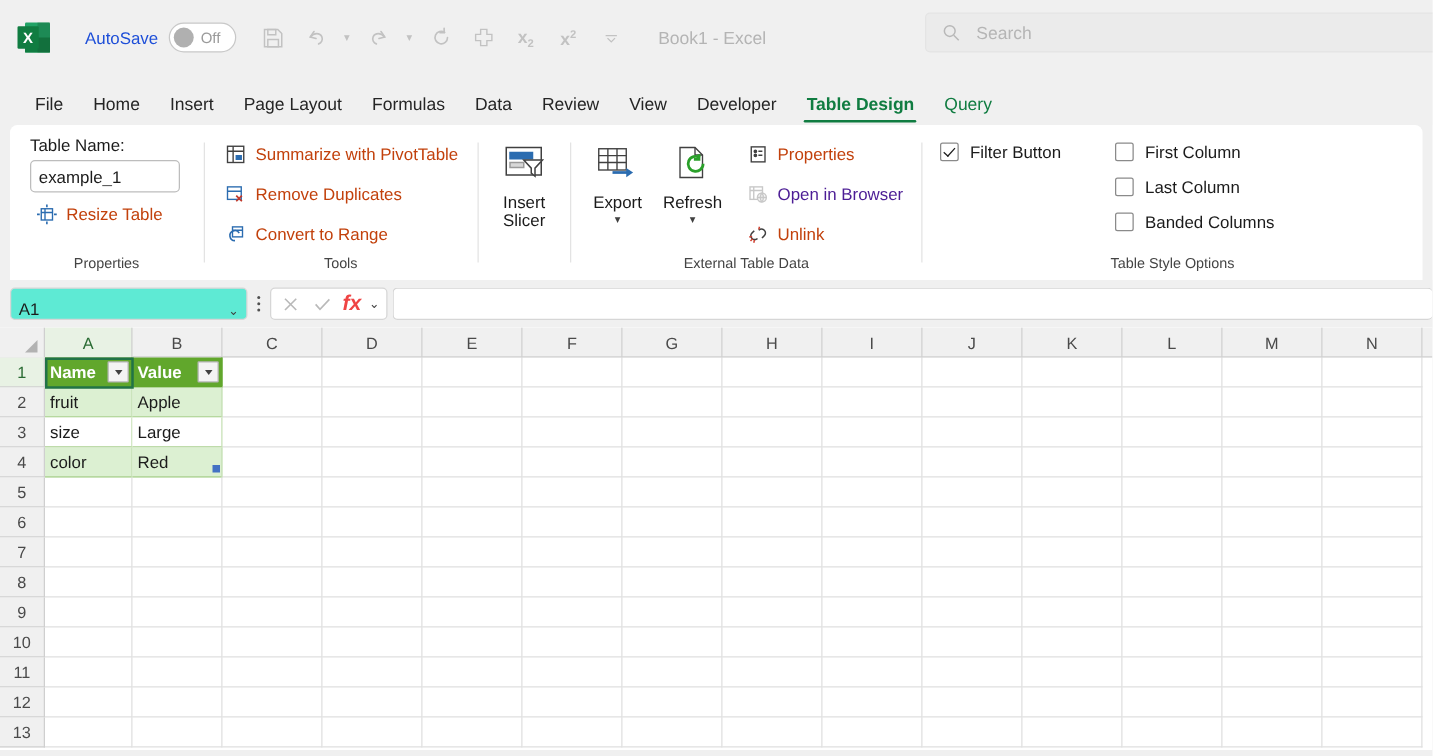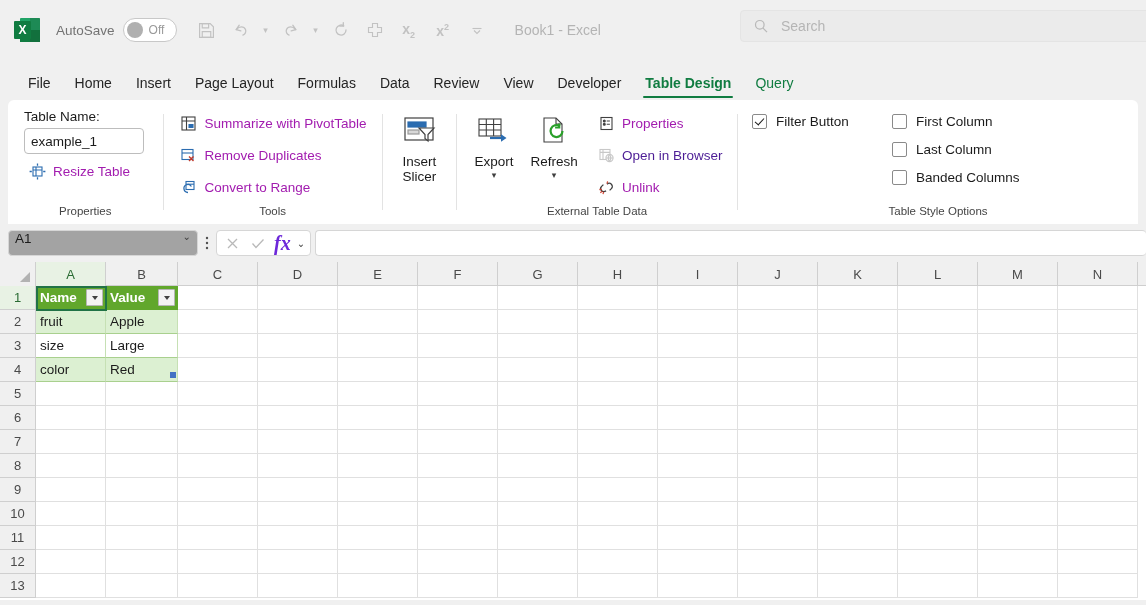--- a/index.html
+++ b/index.html
@@ -25,21 +25,21 @@
   .xl-logo .sheet{
     position:absolute;left:6px;top:1px;width:20px;height:24px;background:#21a366;border-radius:1px;
   }
   .xl-logo .sheet .dk{position:absolute;left:0;top:12px;width:20px;height:12px;background:#107c41;}
   .xl-logo .sheet .dk2{position:absolute;left:10px;top:0;width:10px;height:24px;background:#185c37;opacity:.35;}
   .xl-logo .badge{
     position:absolute;left:0;top:4px;width:17px;height:18px;background:#107c41;border-radius:1px;
     color:#fff;font-weight:bold;font-size:12px;line-height:18px;text-align:center;
     font-family:"Liberation Sans",sans-serif;
   }
-  .autosave-label{margin-left:16px;color:#737373;font-size:13.5px;}
+  .autosave-label{margin-left:28px;color:#1d4ed8;font-size:13.5px;}
   .toggle{
     margin-left:8px;width:54px;height:24px;border:1px solid #c8c8c8;border-radius:12px;background:#fff;
     display:flex;align-items:center;padding:0 3px;
   }
   .toggle .knob{width:16px;height:16px;border-radius:50%;background:#b0b0b0;flex:0 0 auto;}
   .toggle .t-txt{margin-left:6px;color:#9a9a9a;font-size:12px;}
   .qat{display:flex;align-items:center;margin-left:14px;gap:2px;}
   .qbtn{
     width:32px;height:32px;display:flex;align-items:center;justify-content:center;
     color:#c2c2c2;border-radius:3px;
@@ -84,21 +84,21 @@
   .gsep{width:1px;height:96px;background:#e3e3e3;align-self:center;}
 
   
   .prop-col{display:flex;flex-direction:column;padding-left:16px;gap:4px;}
   .prop-title{font-size:13.5px;color:#1b1b1b;margin-top:1px;}
   .tablename-input{
     width:120px;height:26px;border:1px solid #bdbdbd;border-radius:4px;background:#fff;
     font-size:13.5px;color:#1b1b1b;padding:0 6px;font-family:"Liberation Sans",sans-serif;
   }
   .cmd{
-    display:flex;align-items:center;height:26px;gap:7px;font-size:13.5px;color:#a21caf;
+    display:flex;align-items:center;height:26px;gap:7px;font-size:13.5px;color:#c2410c;
     padding:0 4px;border-radius:3px;white-space:nowrap;
   }
   .cmd.disabled{color:#4c1d95;}
   .cmd .ico{width:18px;height:18px;flex:0 0 auto;display:flex;align-items:center;justify-content:center;}
 
   
   .tools-col{display:flex;flex-direction:column;padding-left:12px;gap:6px;padding-top:2px;}
 
   
   .bigbtn{
@@ -124,32 +124,32 @@
     flex:0 0 auto;position:relative;
   }
   .box.on:after{
     content:"";position:absolute;left:4px;top:1px;width:4px;height:8px;
     border:solid #1b1b1b;border-width:0 1.6px 1.6px 0;transform:rotate(42deg);
   }
 
   
   .fbar{height:38px;display:flex;align-items:center;background:#f0f0f0;padding:0 0 0 8px;}
   .namebox{
-    width:190px;height:26px;background:#a3a3a3;border:1px solid #d6d6d6;border-radius:4px;
-    display:flex;align-items:flex-start;padding:0 6px;font-size:13.5px;gap:15px;
+    width:190px;height:26px;background:#5eead4;border:1px solid #d6d6d6;border-radius:4px;
+    display:flex;align-items:flex-end;padding:0 6px;font-size:13.5px;gap:15px;
   }
   .namebox .nb-val{flex:1;}
   .namebox .nb-car{color:#404040;font-size:10px;}
   .kebab{width:18px;height:26px;display:flex;align-items:center;justify-content:center;color:#505050;}
   .fxgroup{
     height:26px;display:flex;align-items:center;background:#fff;border:1px solid #d6d6d6;border-radius:4px;
     padding:0 5px;gap:6px;
   }
   .fxgroup .fbtn{width:20px;height:22px;display:flex;align-items:center;justify-content:center;color:#b9b9b9;}
-  .fxgroup .fx{font-family:Liberation Serif, serif;font-style:italic;font-weight:bold;font-size:20px;color:#6d28d9;}
+  .fxgroup .fx{font-family:Liberation Sans, sans-serif;font-style:italic;font-weight:bold;font-size:17px;color:#ef4444;}
   .fxgroup .fcar{color:#404040;font-size:10px;}
   .finput{
     flex:1;height:26px;margin-left:4px;margin-right:0;background:#fff;border:1px solid #d6d6d6;
     border-radius:4px;border-right:none;
   }
 
   
   .grid{position:relative;background:#fff;height:338px;overflow:hidden;}
   .colhead{display:flex;height:24px;background:#f0f0f0;border-bottom:1px solid #cfcfcf;}
   .corner{

